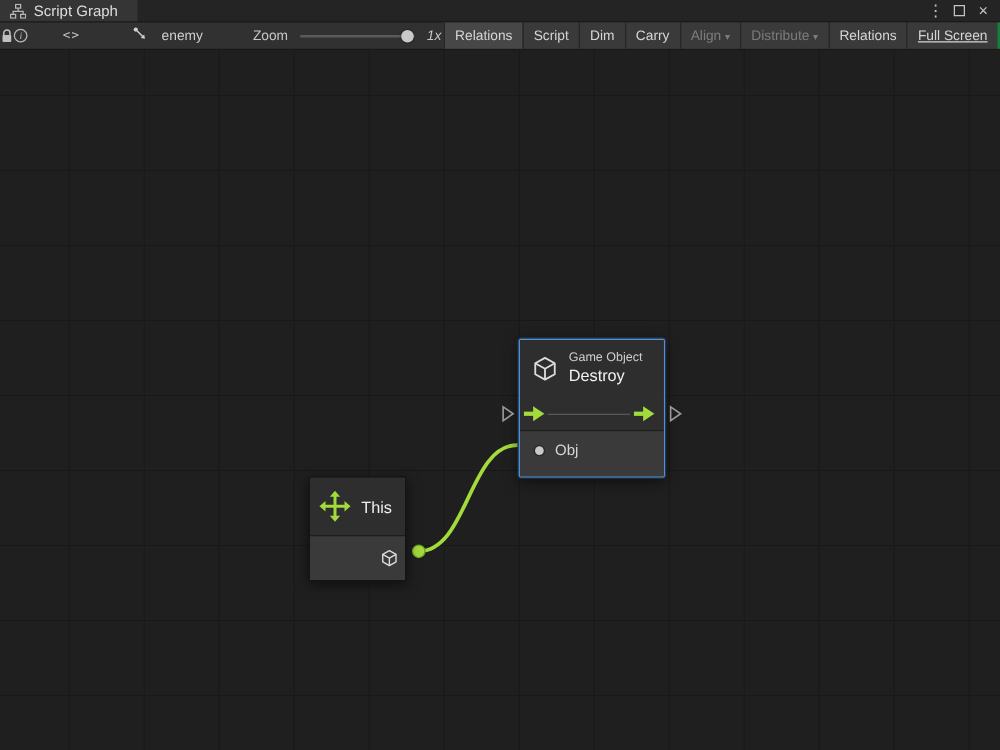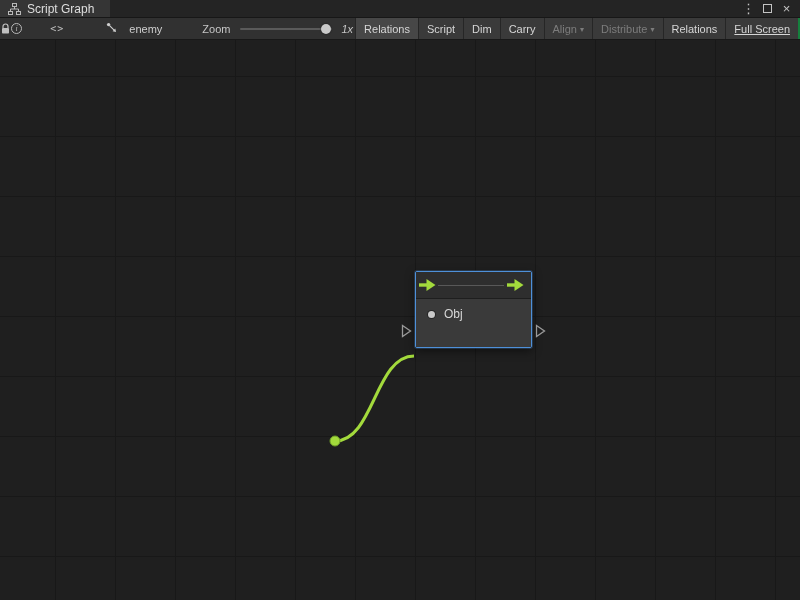--- a/index.html
+++ b/index.html
@@ -62,21 +62,21 @@
   .node-titles{display:flex;flex-direction:column;justify-content:center;line-height:1.25;}
   .node-type{font-size:10px;color:#cfcfcf;}
   .node-title{font-size:13px;color:#f2f2f2;}
   .flow-row{position:relative;height:26px;background:#2e2e2e;}
   .flow-arrow{position:absolute;top:50%;transform:translateY(-50%);display:flex;cursor:pointer;}
   .flow-arrow svg{fill:var(--accent);display:block;}
   .flow-arrow.left{left:3px;}
   .flow-arrow.right{right:7px;}
   .relation-line{position:absolute;left:22px;right:27px;top:50%;height:1px;background:#585858;}
   .node-sep{height:1px;background:#1e1e1e;}
-  .node-body{background:#3a3a3a;padding-bottom:18px;}
+  .node-body{background:#3a3a3a;padding-bottom:6px;}
   .obj-row{display:flex;align-items:center;gap:9px;height:30px;padding-left:12px;cursor:pointer;}
   .port-dot{width:7px;height:7px;border-radius:50%;background:#c9c9c9;box-shadow:0 0 0 1px #262626;}
   .obj-label{font-size:12px;color:#d6d6d6;}
   .port-tri{position:absolute;cursor:pointer;}
   .tri-left{left:-15px;top:52px;}
   .tri-right{right:-15px;top:52px;}
   .port-tri svg{display:block;}
 
   
   .this-node{left:247px;top:341px;width:78px;height:84px;border:1px solid #141414;
@@ -179,20 +179,32 @@
   </div>
 
   <div class="canvas">
 
     <svg class="wire-layer" width="800" height="556">
       <path class="wire" d="M 335 401 C 374 401, 375 316, 414 316"></path>
       <circle class="wire-dot" cx="335" cy="401" r="5"></circle>
     </svg>
 
     <div class="node destroy-node">
+      <div class="node-header">
+        <span class="cube-icon">
+          <svg width="22" height="22" viewBox="0 0 24 24" fill="none" stroke="#dcdcdc" stroke-width="1.6" stroke-linejoin="round">
+            <path d="M12 2.5 L20.5 7.25 V16.75 L12 21.5 L3.5 16.75 V7.25 Z"></path>
+            <path d="M3.5 7.25 L12 12 L20.5 7.25 M12 12 V21.5"></path>
+          </svg>
+        </span>
+        <span class="node-titles">
+          <span class="node-type">Game Object</span>
+          <span class="node-title">Destroy</span>
+        </span>
+      </div>
       <div class="flow-row">
         <span class="flow-arrow left">
           <svg width="17" height="13" viewBox="0 0 17 13">
               <rect x="0" y="4.8" width="8" height="3.4"></rect>
               <polygon points="7.5,0.5 16.5,6.5 7.5,12.5"></polygon>
             </svg>
         </span>
         <span class="relation-line"></span>
         <span class="flow-arrow right">
           <svg width="17" height="13" viewBox="0 0 17 13">
@@ -213,15 +225,38 @@
             <polygon points="1.5,1.5 9.5,7 1.5,12.5" fill="none" stroke="#9a9a9a" stroke-width="1.3"></polygon>
           </svg>
       </span>
       <span class="port-tri tri-right">
         <svg width="11" height="14" viewBox="0 0 11 14">
             <polygon points="1.5,1.5 9.5,7 1.5,12.5" fill="none" stroke="#9a9a9a" stroke-width="1.3"></polygon>
           </svg>
       </span>
     </div>
 
+    <div class="node this-node">
+      <div class="this-main">
+        <span class="move-icon">
+          <svg width="26" height="26" viewBox="0 0 24 24">
+            <polygon points="12,0.5 8.2,5 15.8,5"></polygon>
+            <polygon points="12,23.5 8.2,19 15.8,19"></polygon>
+            <polygon points="0.5,12 5,8.2 5,15.8"></polygon>
+            <polygon points="23.5,12 19,8.2 19,15.8"></polygon>
+            <rect x="10.9" y="4.4" width="2.2" height="15.2"></rect>
+            <rect x="4.4" y="10.9" width="15.2" height="2.2"></rect>
+          </svg>
+        </span>
+        <span class="this-label">This</span>
+      </div>
+      <div class="this-body">
+        <span class="this-cube">
+          <svg width="15" height="15" viewBox="0 0 24 24" fill="none" stroke="#dcdcdc" stroke-width="1.8" stroke-linejoin="round">
+            <path d="M12 2.5 L20.5 7.25 V16.75 L12 21.5 L3.5 16.75 V7.25 Z"></path>
+            <path d="M3.5 7.25 L12 12 L20.5 7.25 M12 12 V21.5"></path>
+          </svg>
+        </span>
+      </div>
+    </div>
 
   </div>
 </div>
 
 </body></html>

